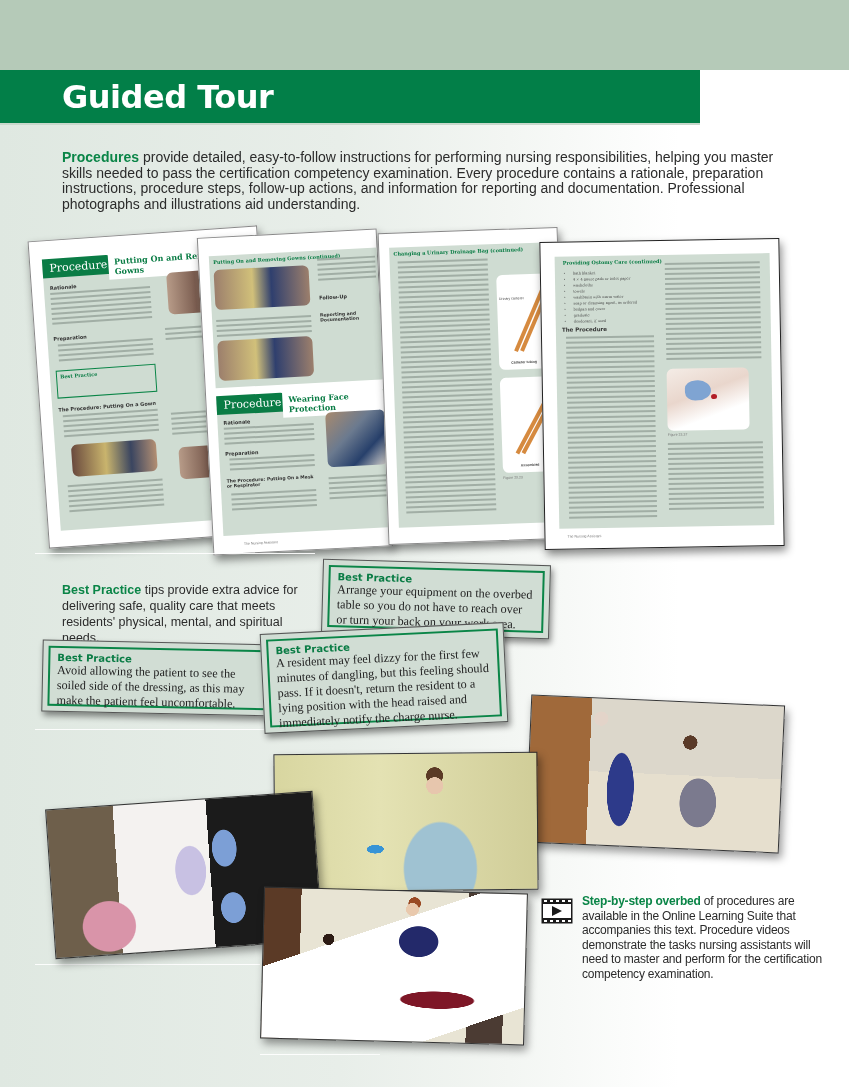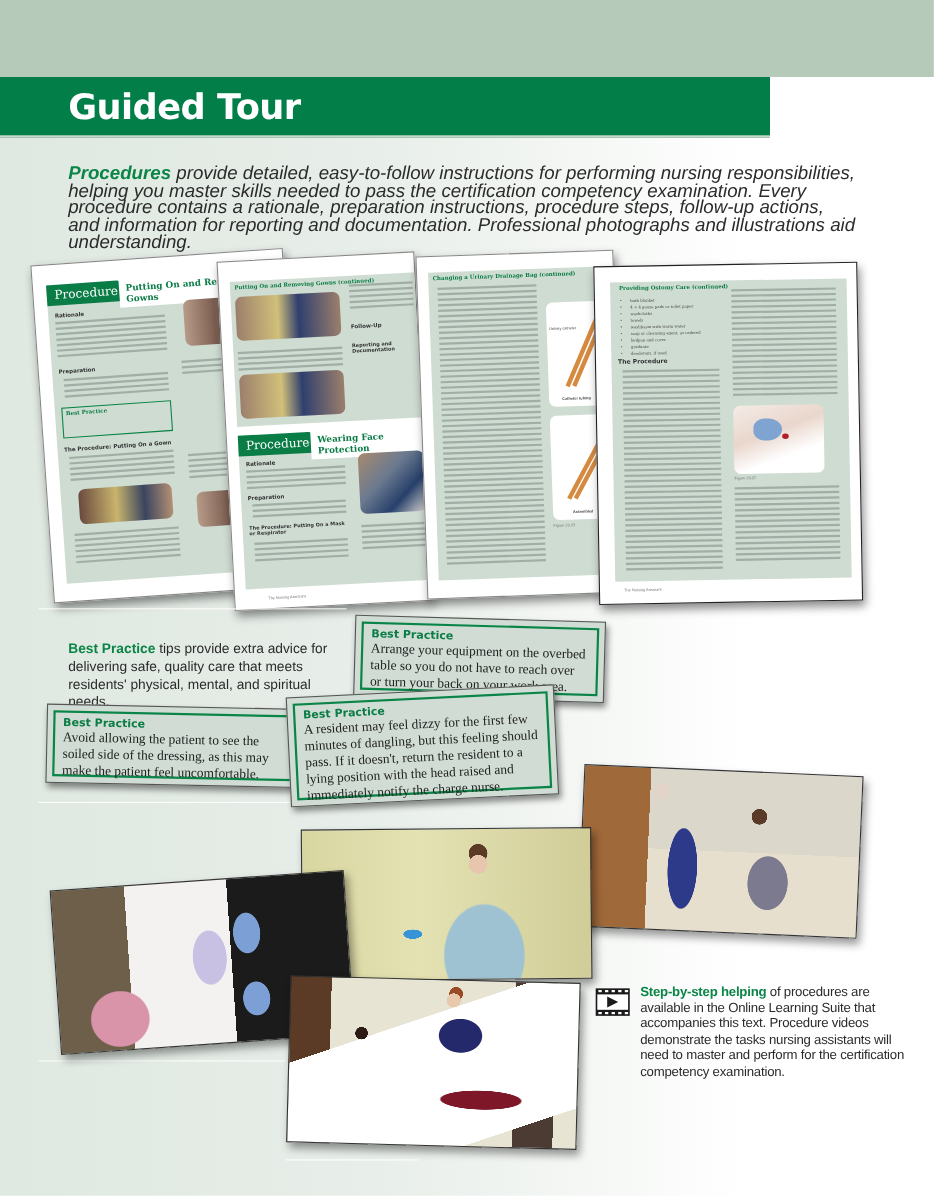--- a/index.html
+++ b/index.html
@@ -14,21 +14,21 @@
   .header-bar {
     position: absolute; left: 0; top: 70px; width: 700px; height: 55px;
     background: #027f48; border-bottom: 2px solid #c9d8cc;
   }
   .header-title {
     position: absolute; left: 62px; top: 8px;
     font-family: "DejaVu Sans", sans-serif; font-weight: bold; font-size: 32px; color: #fff; letter-spacing: -0.5px;
   }
   .intro {
     position: absolute; left: 62px; top: 150px; width: 720px;
-    font-family: "Liberation Sans", sans-serif; font-size: 17px; line-height: 15.5px; color: #2b2b2b; font-style: italic;
+    font-family: "Liberation Sans", sans-serif; font-size: 14px; line-height: 15.5px; color: #2b2b2b;
   }
   .green-strong { color: #0a8547; font-weight: bold; }
 
   
   .spread {
     position: absolute; background: #fff; box-shadow: 2px 5px 9px rgba(0,0,0,0.45);
     border: 1px solid #888; overflow: hidden;
   }
   .spread .panel { position: absolute; background: #cfdcd2; }
   .proc-tab {
@@ -439,13 +439,13 @@
     <rect x="21" y="2" width="3" height="2" fill="#fff"></rect>
   <rect x="27" y="2" width="3" height="2" fill="#fff"></rect>
   <rect x="3" y="22" width="3" height="2" fill="#fff"></rect>
     <rect x="9" y="22" width="3" height="2" fill="#fff"></rect>
   <rect x="15" y="22" width="3" height="2" fill="#fff"></rect>
     <rect x="21" y="22" width="3" height="2" fill="#fff"></rect>
   <rect x="27" y="22" width="3" height="2" fill="#fff"></rect>
   <rect x="2" y="6" width="28" height="14" fill="#fff"></rect>
   <polygon points="11,8 11,18 21,13" fill="#1a1a1a"></polygon>
 </svg>
-<p class="video-caption"><span class="green-strong">Step-by-step helping</span><span> of procedures are available in the Online Learning Suite that accompanies this text. Procedure videos demonstrate the tasks nursing assistants will need to master and perform for the certification competency examination.</span></p>
+<p class="video-caption"><span class="green-strong">Step-by-step overbed</span><span> of procedures are available in the Online Learning Suite that accompanies this text. Procedure videos demonstrate the tasks nursing assistants will need to master and perform for the certification competency examination.</span></p>
 
 </body></html>

